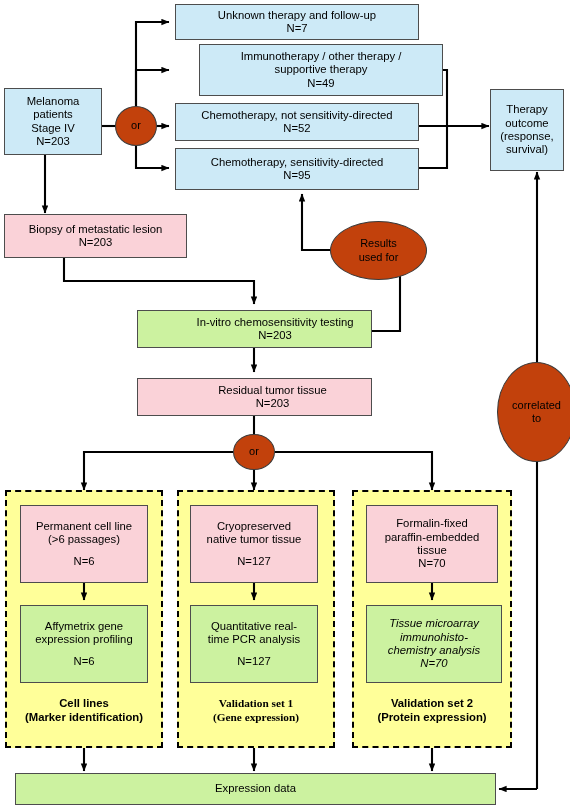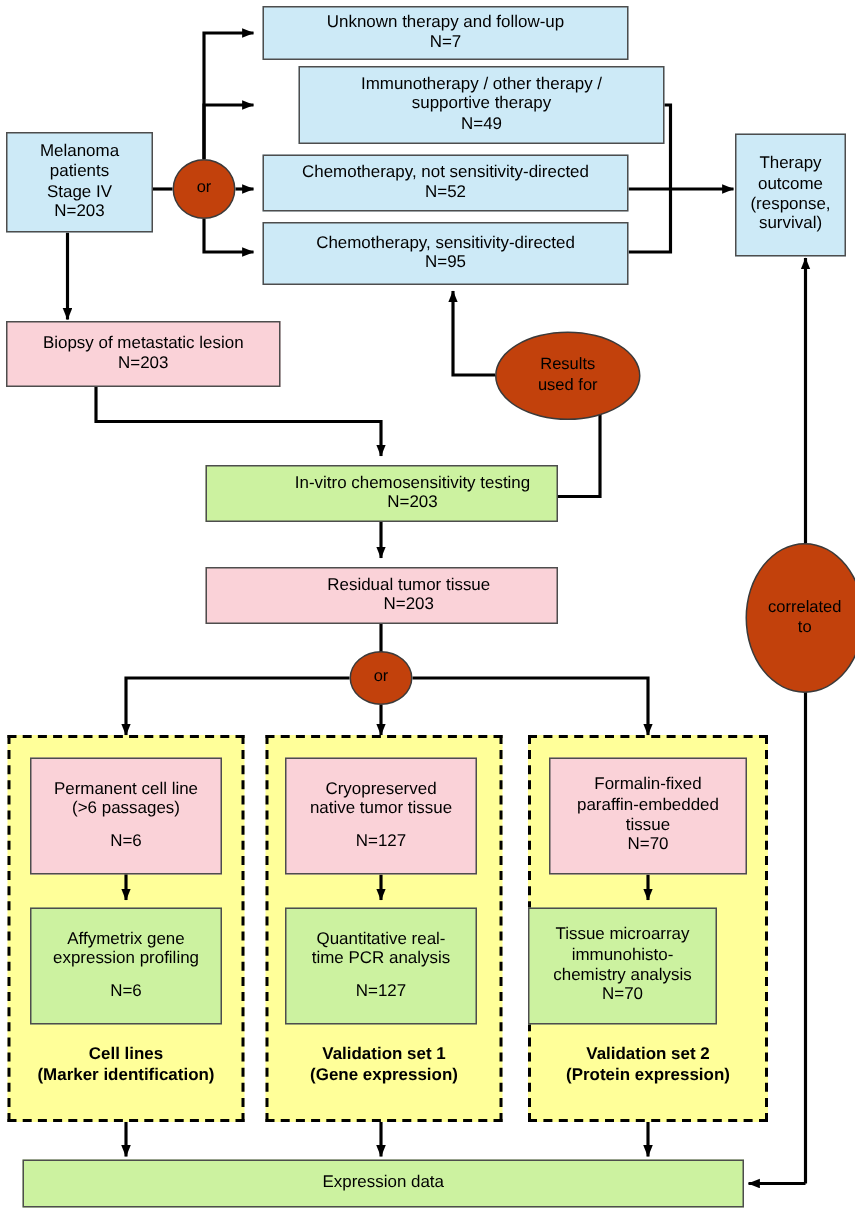--- a/index.html
+++ b/index.html
@@ -220,33 +220,33 @@
     <span class="ln">native tumor tissue</span>
     <span class="gap"></span>
     <span class="ln">N=127</span>
   </div>
   <div class="node green" style="left:190px;top:605px;width:128px;height:78px;">
     <span class="ln">Quantitative real-</span>
     <span class="ln">time PCR analysis</span>
     <span class="gap"></span>
     <span class="ln">N=127</span>
   </div>
-  <div class="grouplabel" style="left:177px;top:697px;width:158px;">
+  <div class="grouplabel" style="left:177px;top:697px;width:158px;font-family:Liberation Serif, serif;">
     <div>Validation set 1</div>
     <div>(Gene expression)</div>
   </div>
 
   <div class="yellowbox" style="left:352px;top:490px;width:160px;height:258px;"></div>
   <div class="node pink" style="left:366px;top:505px;width:132px;height:78px;">
     <span class="ln">Formalin-fixed</span>
     <span class="ln">paraffin-embedded</span>
     <span class="ln">tissue</span>
     <span class="ln">N=70</span>
   </div>
-  <div class="node green" style="left:352px;top:605px;width:126px;height:78px;">
+  <div class="node green" style="left:366px;top:605px;width:136px;height:78px;font-style:italic;">
     <span class="ln">Tissue microarray</span>
     <span class="ln">immunohisto-</span>
     <span class="ln">chemistry analysis</span>
     <span class="ln">N=70</span>
   </div>
   <div class="grouplabel" style="left:352px;top:697px;width:160px;">
     <div>Validation set 2</div>
     <div>(Protein expression)</div>
   </div>
 

